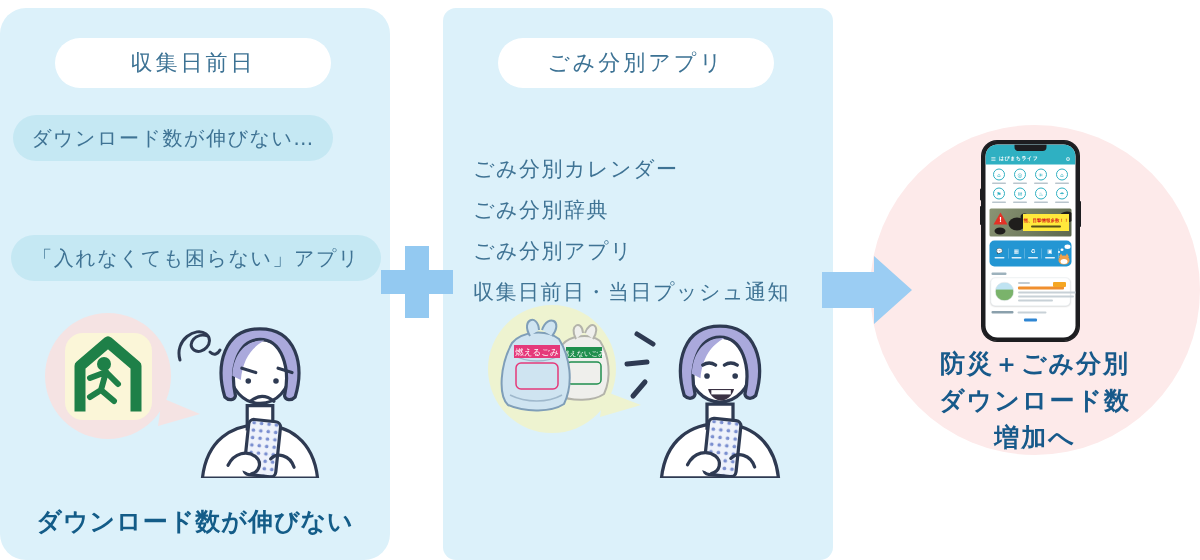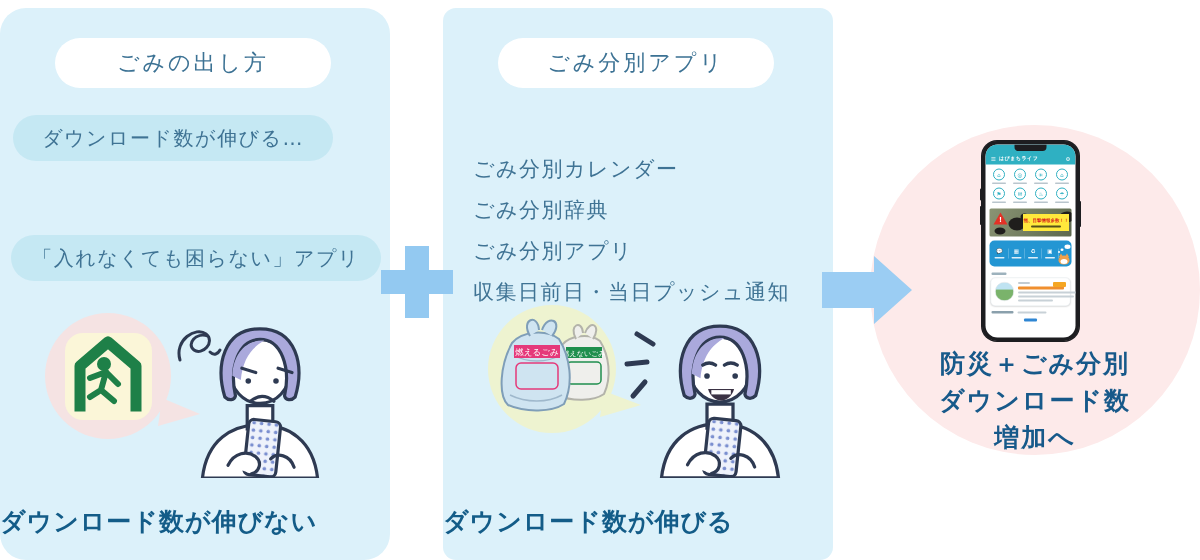--- a/index.html
+++ b/index.html
@@ -23,21 +23,21 @@
             display:flex; align-items:center; justify-content:center;
             font-size:20px; letter-spacing:1.5px; color:#3f7394; }
   .bubble.b1 { left:13px; top:107px; width:320px; height:46px; }
   .bubble.b2 { left:70px; top:171px; width:308px; height:47px; }
   .bubble.b3 { left:11px; top:227px; width:370px; height:46px; }
 
   .features { position:absolute; left:30px; top:113px; list-style:none;margin-top:28px; }
   .features li { font-size:21px; letter-spacing:1.5px; color:#3f7394;
                  line-height:41px; white-space:nowrap; }
 
-  .caption { position:absolute; left:0; top:497px; width:100%; text-align:left;
+  .caption { position:absolute; left:0; top:497px; width:100%; text-align:center;
              font-size:25px; font-weight:bold; letter-spacing:1px; color:#135c88; }
 
   
   .plus { position:absolute; left:381px; top:246px; width:72px; height:72px; z-index:5; }
   .plus .vbar { position:absolute; left:24px; top:0;  width:24px; height:72px; background:#93c9f1; }
   .plus .hbar { position:absolute; left:0;  top:24px; width:72px; height:24px; background:#93c9f1; }
 
   
   .arrow { position:absolute; left:822px; top:256px; width:90px; height:68px; z-index:5; }
 
@@ -120,24 +120,24 @@
   
   .illus { position:absolute; }
 </style>
 </head>
 <body>
 
 <div class="stage">
 
   <div class="panel left">
     <div class="pill">
-      <span>ごみの出し方</span>
+      <span>収集日前日</span>
     </div>
     <div class="bubble b1">
-      <span>ダウンロード数が伸びる…</span>
+      <span>ダウンロード数が伸びない…</span>
     </div>
     <div class="bubble b3">
       <span>「入れなくても困らない」アプリ</span>
     </div>
 
     <svg class="illus" style="left:40px;top:298px;" width="170" height="150" viewBox="0 0 170 150">
       <circle cx="68" cy="70" r="63" fill="#f5e3e3"></circle>
       <path d="M122,92 L160,108 L118,120 Z" fill="#f5e3e3"></path>
       <rect x="25" y="27" width="87" height="87" rx="18" fill="#fbf6d8"></rect>
       <path d="M40,100 V60 L68,36 L96,60 V100" fill="none" stroke="#1e8048" stroke-width="11" stroke-linejoin="round" stroke-linecap="square"></path>
@@ -236,23 +236,20 @@
         <circle cx="74" cy="58" r="2.6" fill="#2e3a52"></circle>
       <path d="M49,70 C53,84 69,84 73,70 Z" fill="#3a3244"></path>
       <path d="M52,71 h18 v4 h-18 z" fill="#ffffff"></path>
       <g transform="rotate(6 62 125)">
         <rect x="47" y="98" width="30" height="52" rx="5" fill="url(#dots2)" stroke="#2e3a52" stroke-width="3"></rect>
       </g>
       <path d="M30,140 C36,128 48,126 56,132 C62,137 60,146 52,148" fill="#ffffff" stroke="#2e3a52" stroke-width="3" stroke-linecap="round"></path>
       <path d="M92,142 C88,130 76,128 70,134" fill="none" stroke="#2e3a52" stroke-width="3" stroke-linecap="round"></path>
     </svg>
 
-    <div class="caption">
-      <span>ダウンロード数が伸びる</span>
-    </div>
   </div>
 
   <svg class="arrow" viewBox="0 0 90 68">
     <path d="M0,16 H52 V0 L90,34 L52,68 V52 H0 Z" fill="#9bcdf3"></path>
   </svg>
 
   <div class="result-circle"></div>
 
   <div class="phone-scale">
     <div class="phone">

